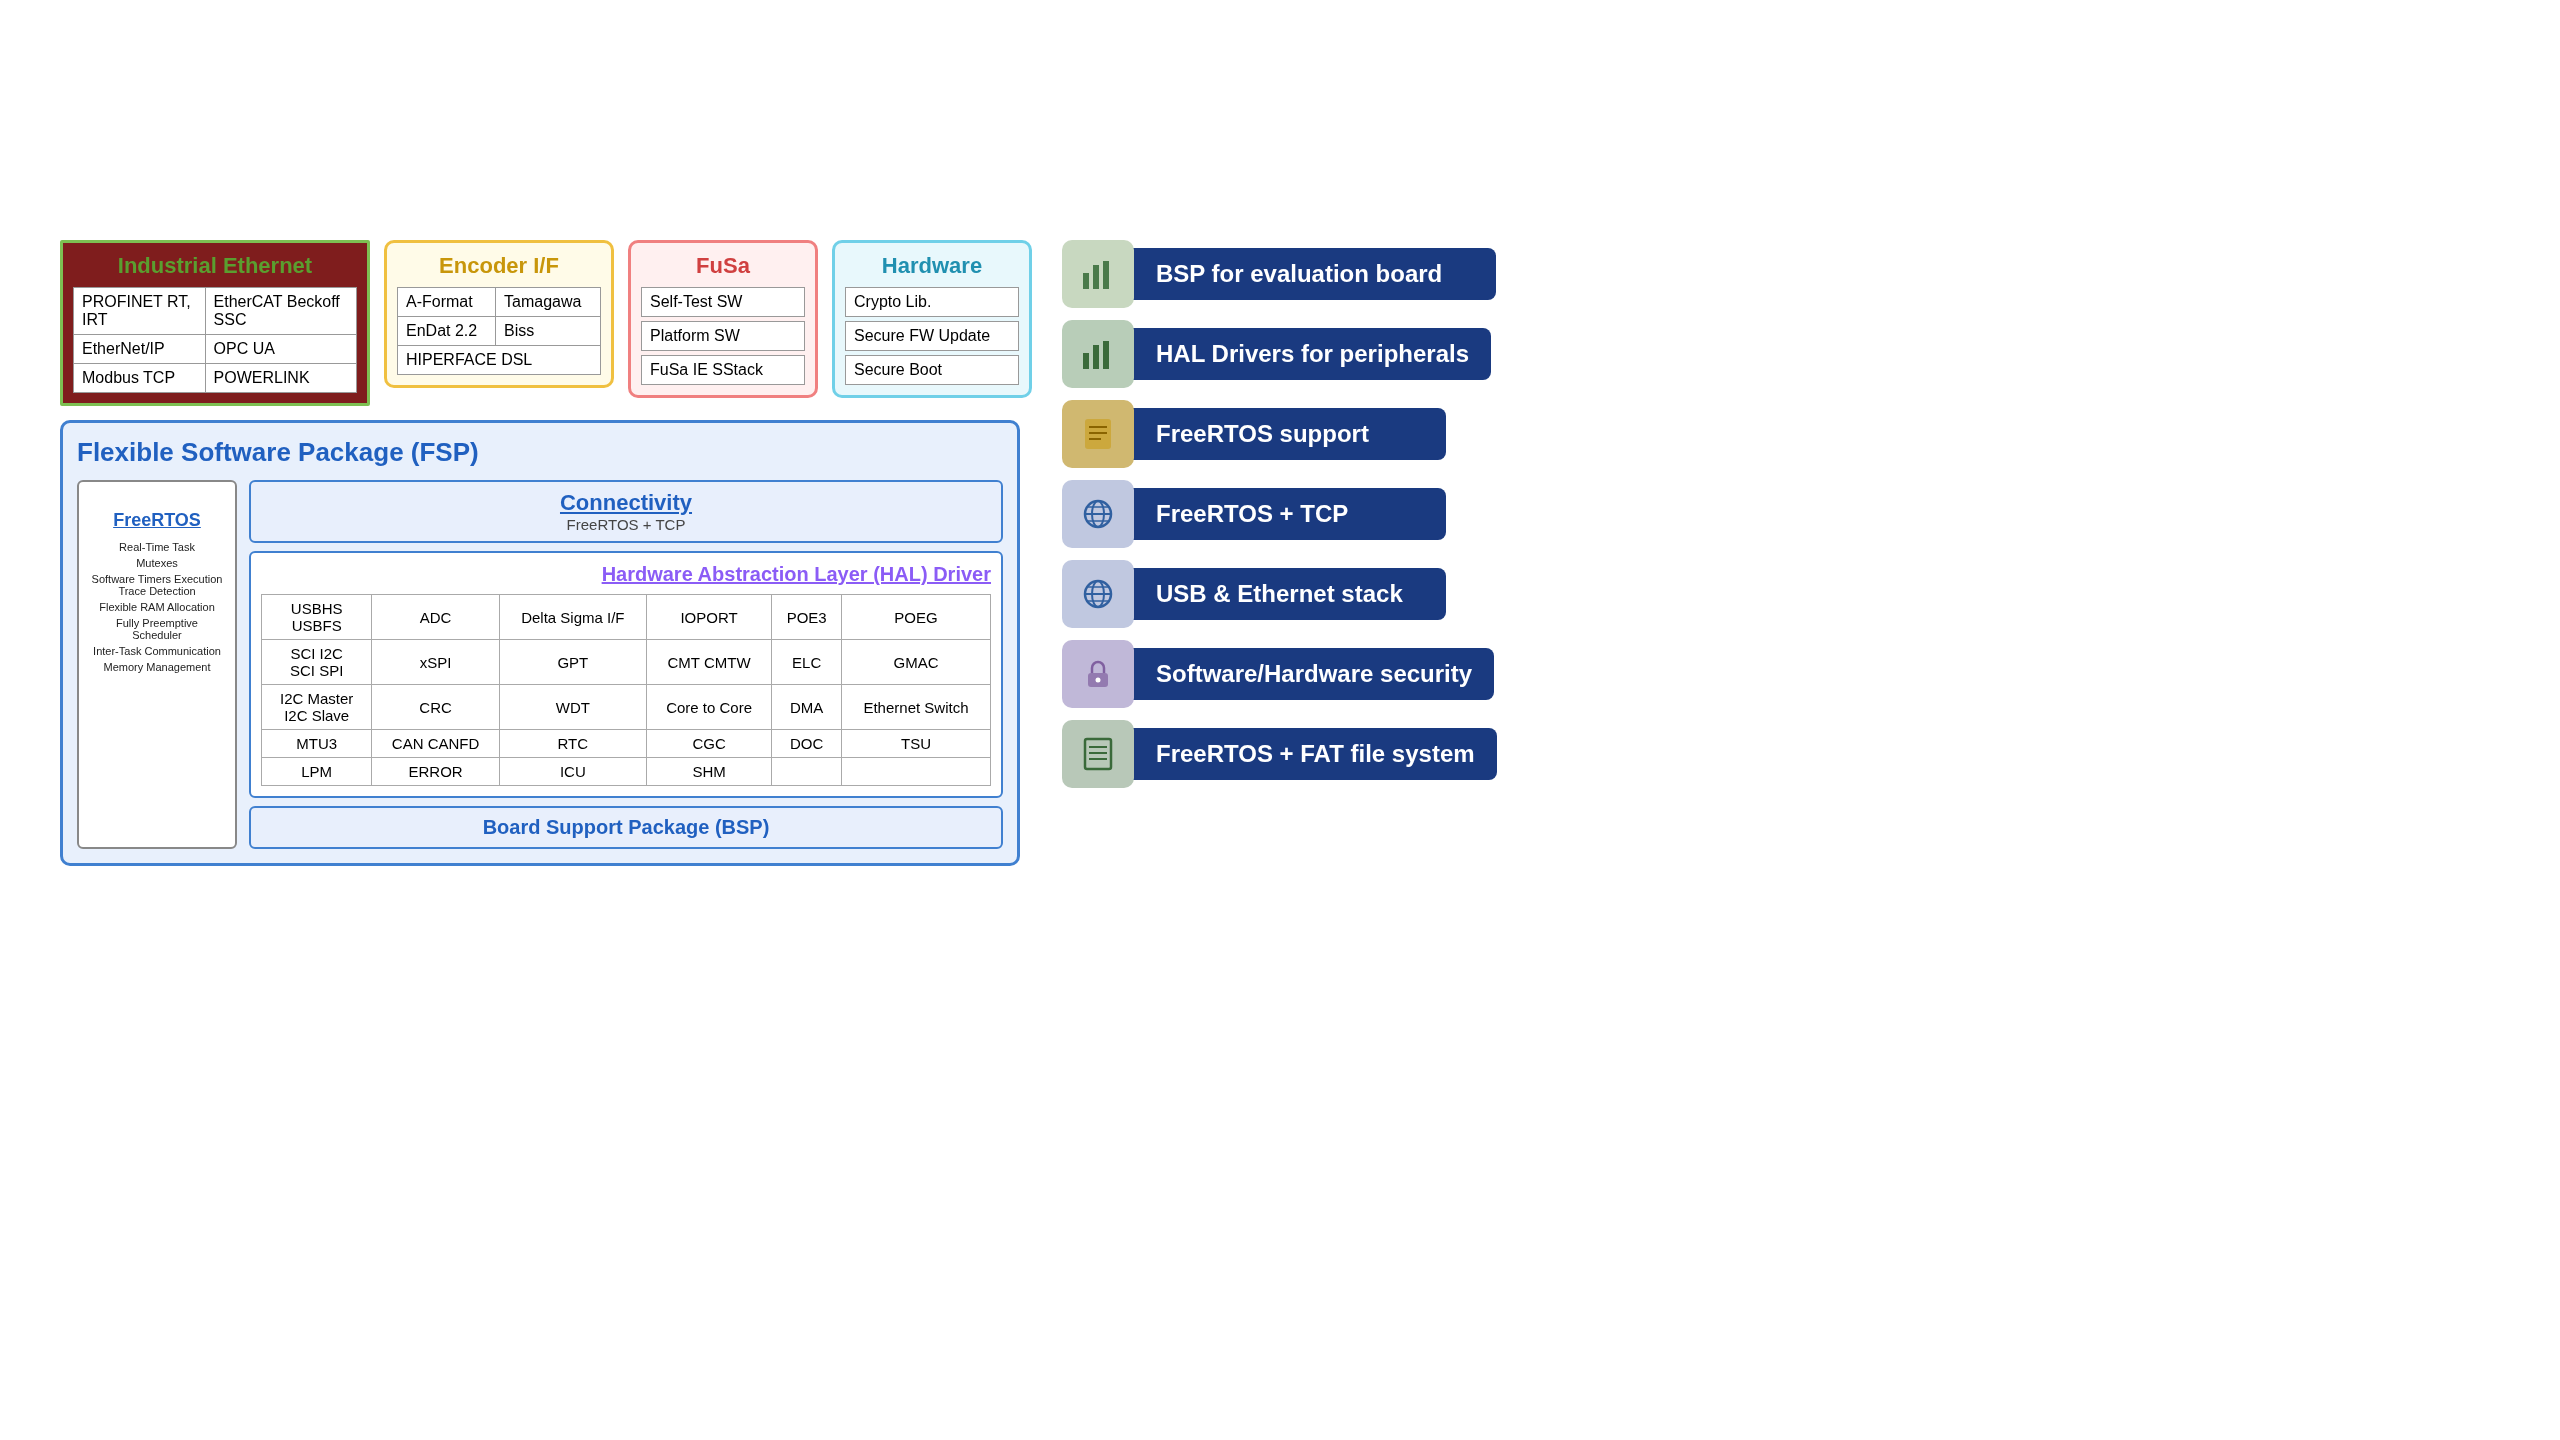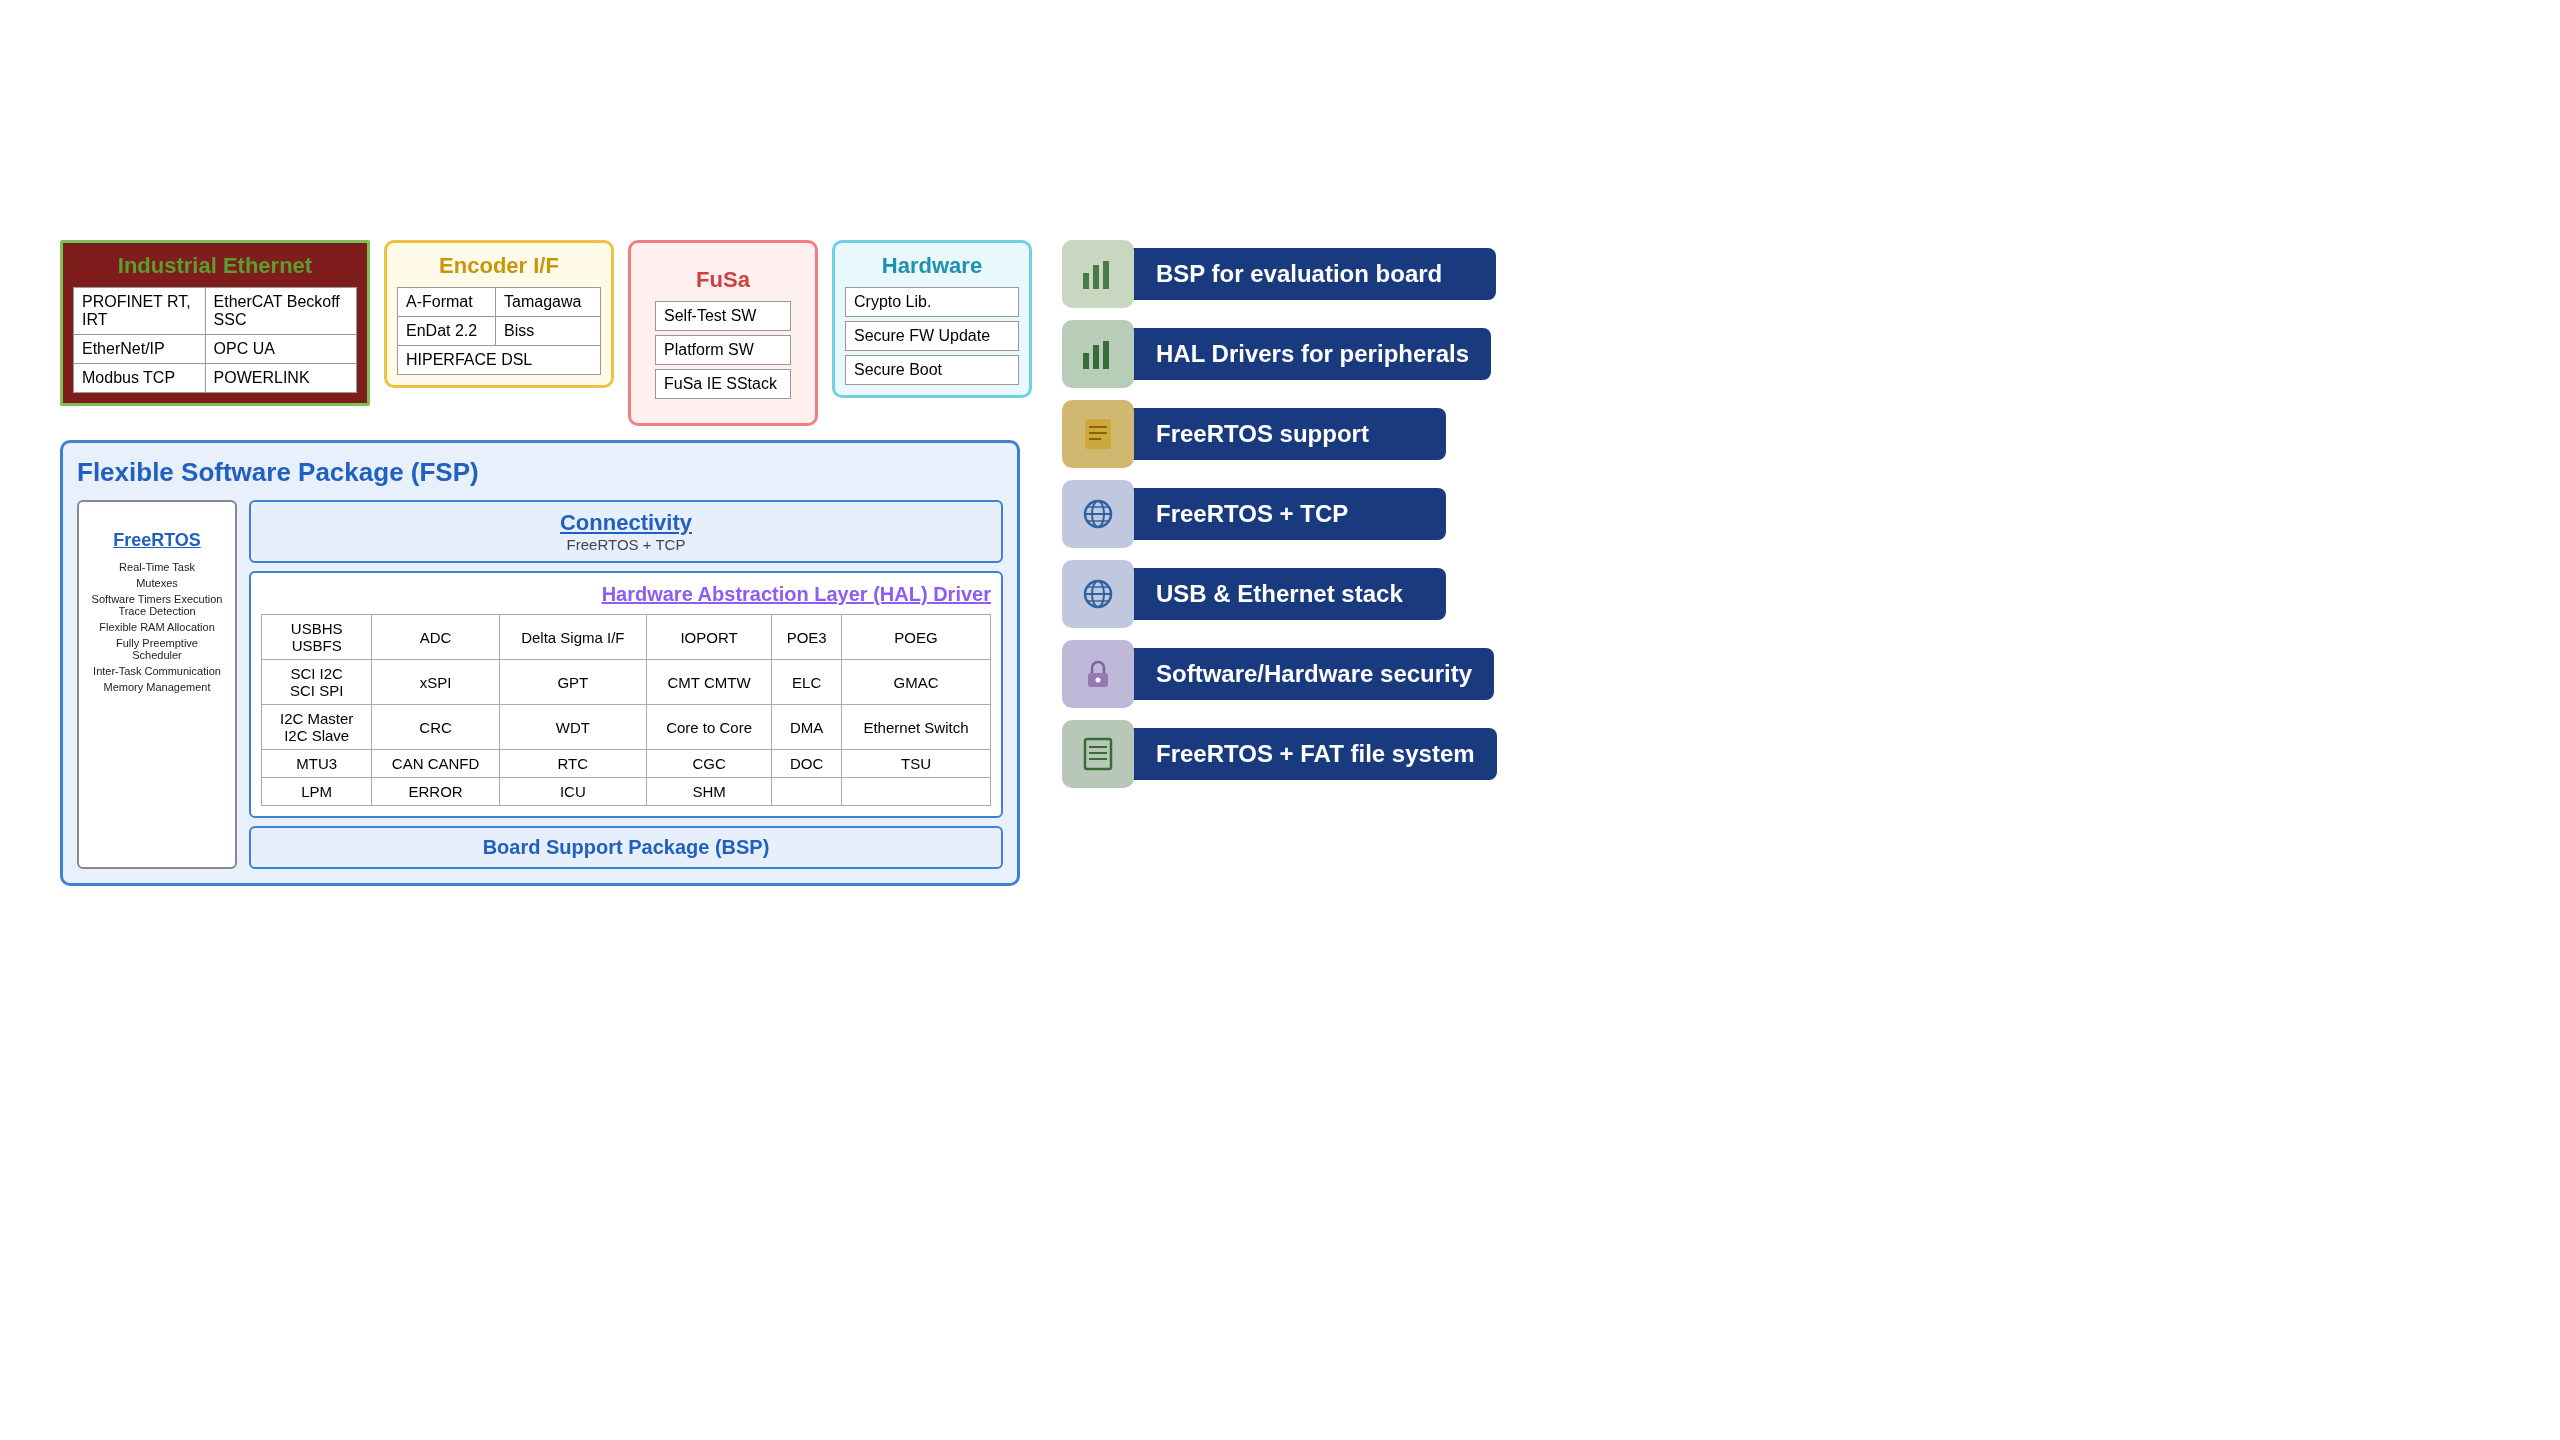--- a/index.html
+++ b/index.html
@@ -83,21 +83,21 @@
       padding: 5px 8px;
       font-size: 16px;
       background: #fff;
     }
 
     
     .fusa-card {
       border: 3px solid #f08080;
       background: #fff0f0;
       border-radius: 10px;
-      padding: 24px;
+      padding: 10px;
       width: 190px;
     }
     .fusa-card .card-title {
       color: #d04040;
       font-size: 22px;
       font-weight: bold;
       text-align: center;
       margin-bottom: 8px;
     }
     .fusa-items {

